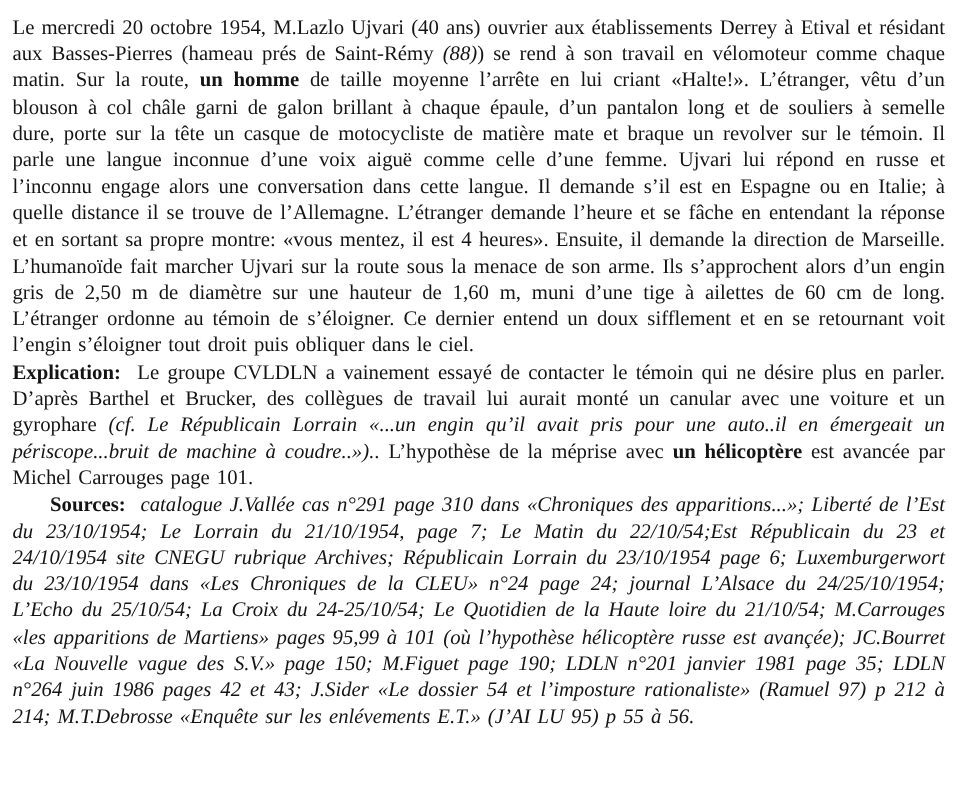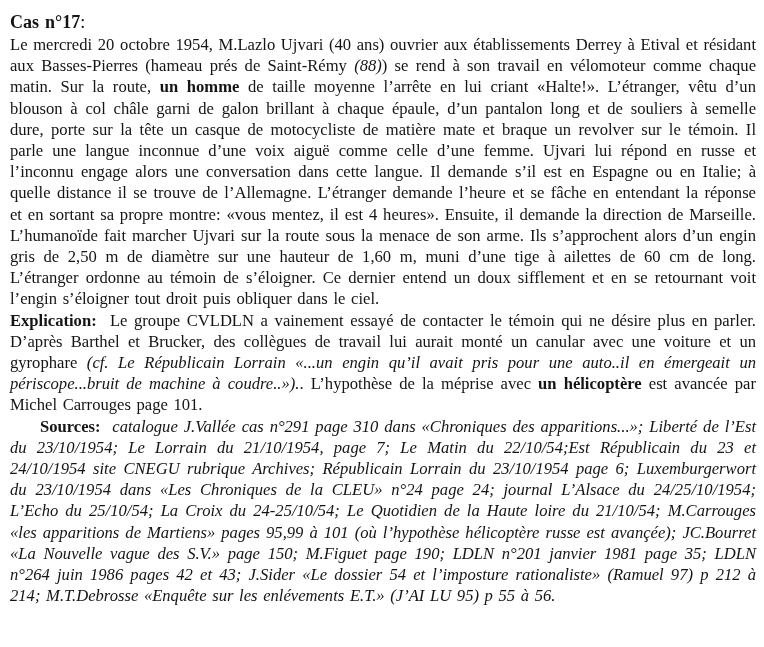--- a/index.html
+++ b/index.html
@@ -36,17 +36,16 @@
     text-indent: 30px;
   }
   .seg-b { font-weight: bold; }
   .seg-i { font-style: italic; margin-top: 32px; }
   .seg-u { }
 </style>
 </head>
 <body>
 
 <div class="page">
-  <p class="title"><span class="seg-b">Cas n°17</span><span>:</span></p>
   <p><span>Le mercredi 20 octobre 1954, M.Lazlo Ujvari (40 ans) ouvrier aux établissements Derrey à Etival et résidant aux Basses-Pierres (hameau prés de </span><span class="seg-u">Saint-Rémy</span><span> </span><span class="seg-i">(88)</span><span>) se rend à son travail en vélomoteur comme chaque matin. Sur la route, </span><span class="seg-b">un homme</span><span> de taille moyenne l’arrête en lui criant «Halte!». L’étranger, vêtu d’un blouson à col châle garni de galon brillant à chaque épaule, d’un pantalon long et de souliers à semelle dure, porte sur la tête un casque de motocycliste de matière mate et braque un revolver sur le témoin. Il parle une langue inconnue d’une voix aiguë comme celle d’une femme. Ujvari lui  répond en russe et l’inconnu engage alors une conversation dans cette langue. Il demande s’il est en Espagne ou en Italie; à quelle distance il se trouve de l’Allemagne. L’étranger demande l’heure et se fâche en entendant la réponse et en sortant sa propre montre: «vous mentez, il est 4 heures». Ensuite, il demande la direction de Marseille. L’humanoïde fait marcher Ujvari sur la route sous la menace de son arme. Ils s’approchent alors d’un engin gris de 2,50 m de diamètre sur une hauteur de 1,60 m, muni d’une tige à ailettes de 60 cm de long. L’étranger ordonne au témoin de s’éloigner. Ce dernier entend un doux sifflement et en se retournant voit l’engin s’éloigner tout droit puis obliquer dans le ciel.</span></p>
   <p><span class="seg-b seg-u">Explication:</span><span>&nbsp; Le groupe CVLDLN a vainement essayé de contacter le témoin qui ne désire plus en parler. D’après Barthel et Brucker, des collègues de travail  lui aurait monté un canular avec une voiture et un gyrophare </span><span class="seg-i">(cf. Le Républicain Lorrain «...un engin qu’il avait pris pour une auto..il en émergeait un périscope...bruit de machine à coudre..»).</span><span>. L’hypothèse de la méprise avec </span><span class="seg-b">un hélicoptère</span><span> est avancée par Michel Carrouges page 101.</span></p>
   <p class="indent-first"><span class="seg-b">Sources:</span><span>&nbsp; </span><span class="seg-i">catalogue J.Vallée cas n°291 page 310 dans «Chroniques des apparitions...»; Liberté de l’Est du 23/10/1954; Le Lorrain du 21/10/1954, page 7; Le Matin du 22/10/54;Est Républicain du 23 et 24/10/1954 site CNEGU rubrique Archives; Républicain Lorrain du 23/10/1954 page 6; Luxemburgerwort du 23/10/1954 dans «Les Chroniques de la CLEU» n°24 page 24; journal L’Alsace du 24/25/10/1954; L’Echo du 25/10/54; La Croix du 24-25/10/54; Le Quotidien de la Haute loire du 21/10/54; M.Carrouges «les apparitions de Martiens» pages 95,99 à 101 (où l’hypothèse hélicoptère russe est avançée); JC.Bourret «La Nouvelle vague des S.V.» page 150; M.Figuet page 190;  LDLN n°201 janvier 1981 page 35; LDLN n°264 juin 1986 pages 42 et 43; J.Sider «Le dossier 54 et l’imposture rationaliste» (Ramuel 97) p 212 à 214; M.T.Debrosse «Enquête sur les enlévements E.T.» (J’AI LU 95) p 55 à 56.</span></p>
 </div>
 
 </body></html>

